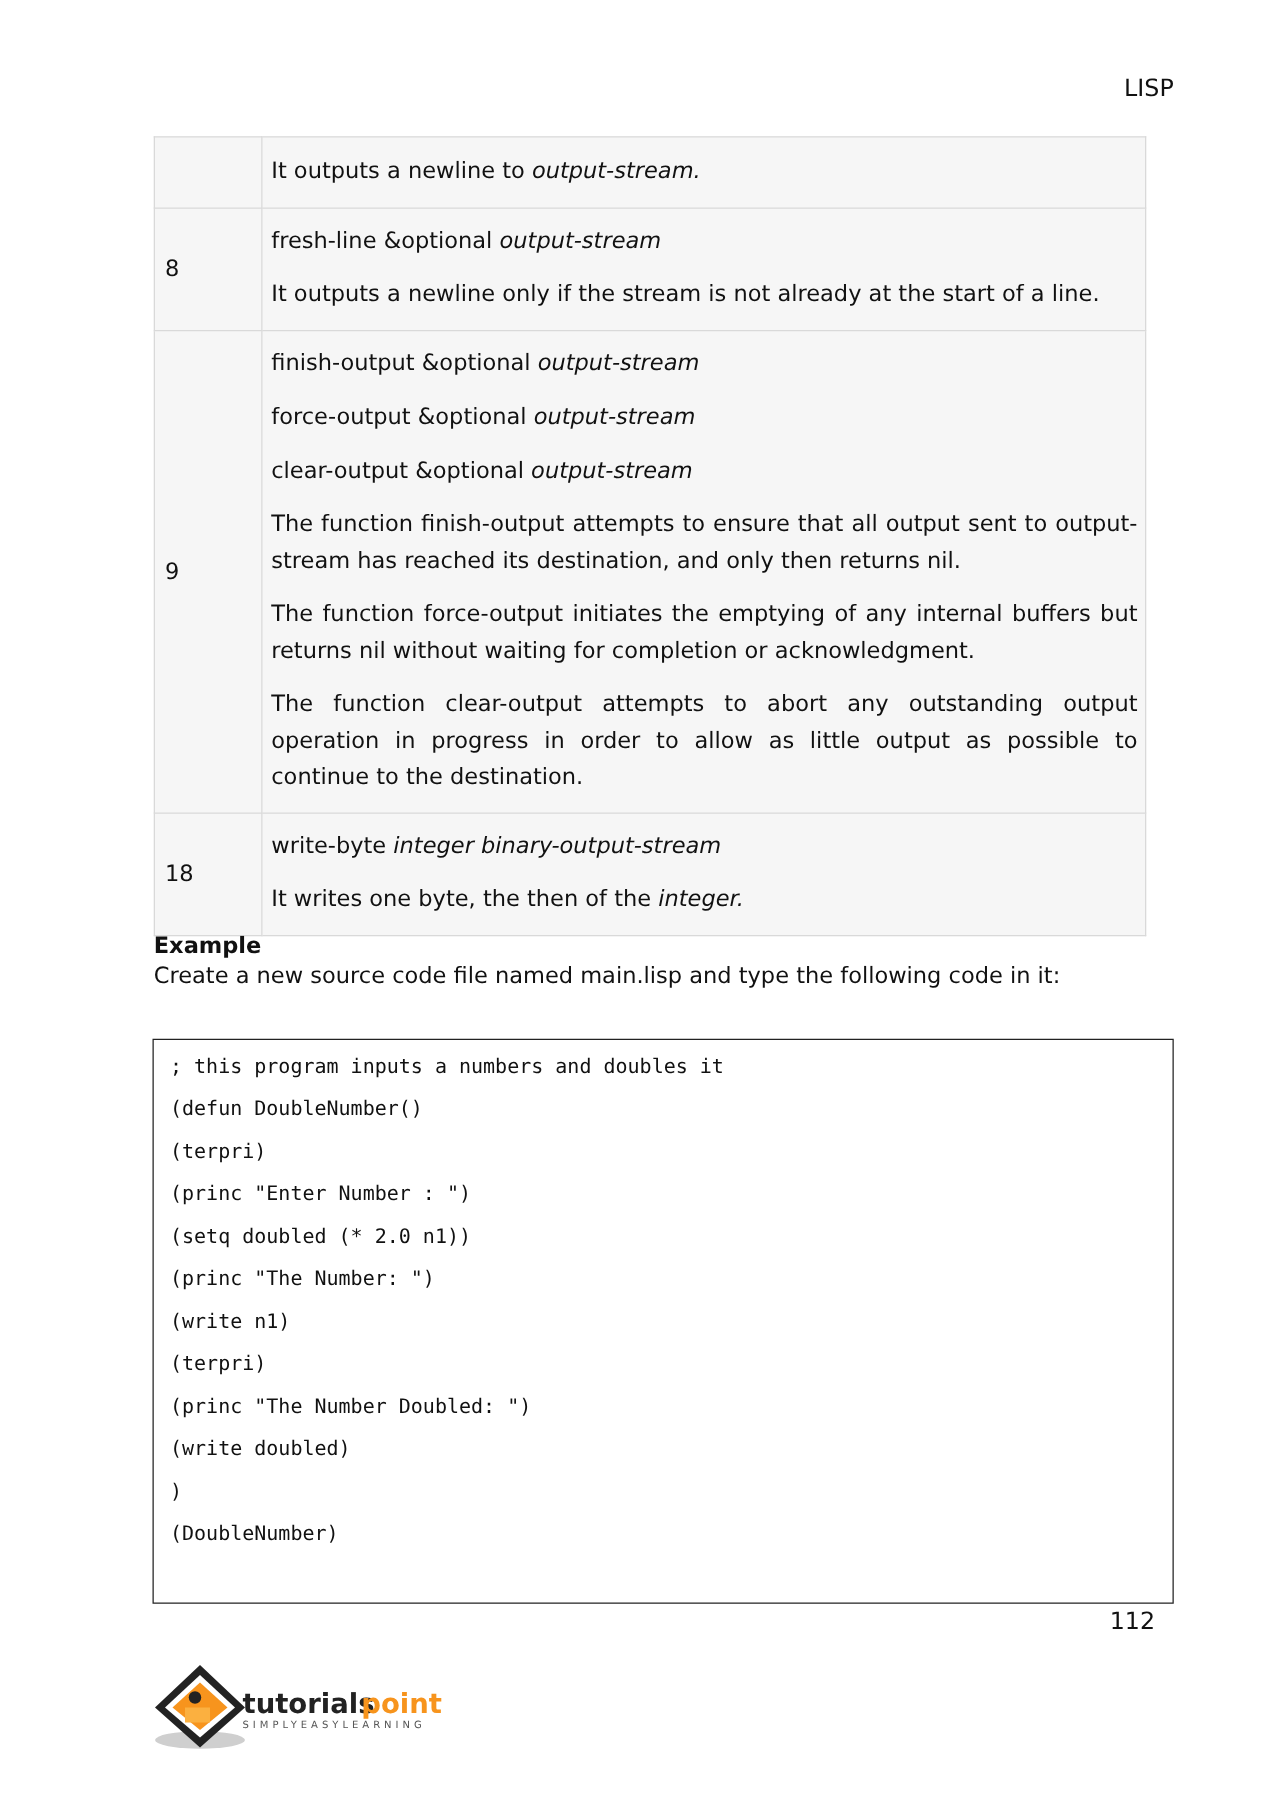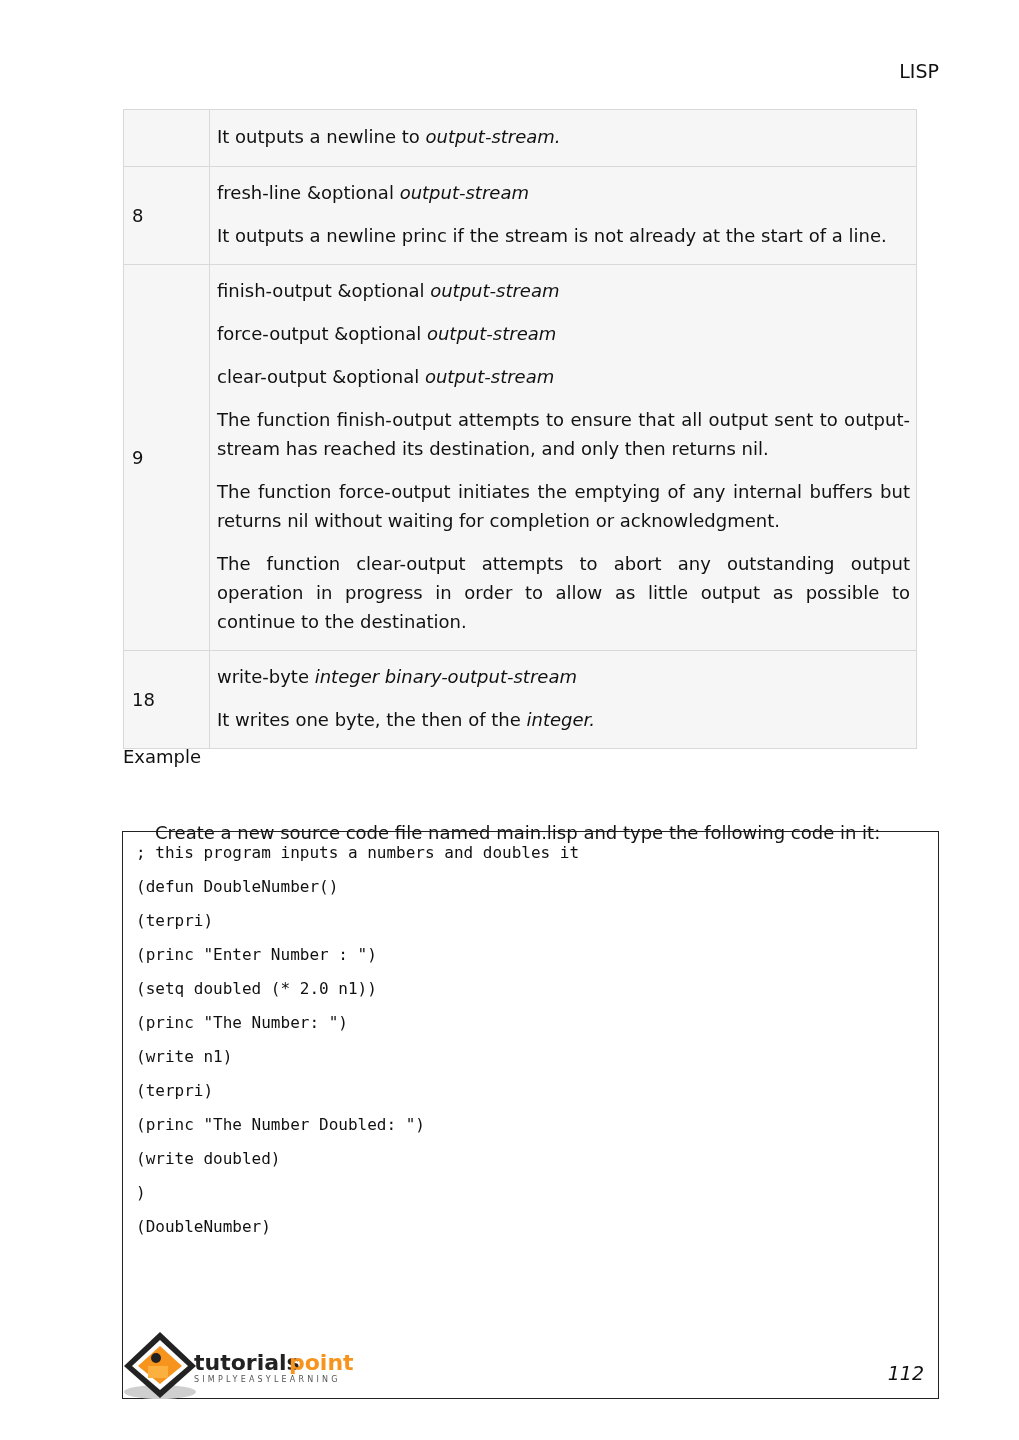--- a/index.html
+++ b/index.html
@@ -6,45 +6,45 @@
   body { width:1019px; height:1440px; position:relative; font-family:"DejaVu Sans", sans-serif; color:#111; }
   .header { position:absolute; top:60px; right:80px; font-size:19px; }
   table.ref { position:absolute; top:109px; left:123px; width:794px; border-collapse:collapse; background:#f6f6f6; }
   table.ref td { border:1px solid #d9d9d9; vertical-align:middle; font-size:18px; }
   td.num { width:76px; padding-left:8px; }
   td.desc { padding:6px 6px 6px 7px; }
   td.desc p { margin:5px 0 14px 0; line-height:29px; }
   td.desc p.j { text-align:justify; }
   td.desc p:last-child { margin-bottom:8px; }
   i { font-style:italic; }
-  .example { position:absolute; top:746px; left:123px; font-weight:normal; font-size:18px; }
-  .intro { position:absolute; top:822px; left:123px; font-size:18px;margin-left:32px; }
-  .code { position:absolute; top:831px; left:122px; width:817px; height:568px; border:1px solid #222; box-sizing:border-box; padding:9px 13px; }
+  .example { position:absolute; top:746px; left:123px; font-weight:bold; font-size:18px; }
+  .intro { position:absolute; top:770px; left:123px; font-size:18px; }
+  .code { position:absolute; top:831px; left:122px; width:817px; height:452px; border:1px solid #222; box-sizing:border-box; padding:9px 13px; }
   .code div { font-family:"DejaVu Sans Mono", monospace; font-size:16px; height:34px; line-height:24px; white-space:pre; }
   .logo { position:absolute; top:1330px; left:122px; width:245px; height:72px; }
-  .pagenum { position:absolute; top:1362px; right:95px; font-size:19px;font-style:italic; }
+  .pagenum { position:absolute; top:1286px; right:95px; font-size:19px; }
 </style>
 </head>
 <body>
 
 <div class="header">LISP</div>
 
 <table class="ref">
   <tbody>
     <tr style="height:57px">
       <td class="num"></td>
       <td class="desc">
         <p><span>It outputs a newline to </span><i>output-stream.</i></p>
       </td>
     </tr>
     <tr>
       <td class="num">8</td>
       <td class="desc">
         <p><span>fresh-line &amp;optional </span><i>output-stream</i></p>
-        <p><span>It outputs a newline princ if the stream is not already at the start of a line.</span></p>
+        <p><span>It outputs a newline only if the stream is not already at the start of a line.</span></p>
       </td>
     </tr>
     <tr>
       <td class="num">9</td>
       <td class="desc">
         <p><span>finish-output &amp;optional </span><i>output-stream</i></p>
         <p><span>force-output &amp;optional </span><i>output-stream</i></p>
         <p><span>clear-output &amp;optional </span><i>output-stream</i></p>
         <p class="j"><span>The function finish-output attempts to ensure that all output sent to output-stream has reached its destination, and only then returns nil.</span></p>
         <p class="j"><span>The function force-output initiates the emptying of any internal buffers but returns nil without waiting for completion or acknowledgment.</span></p>

